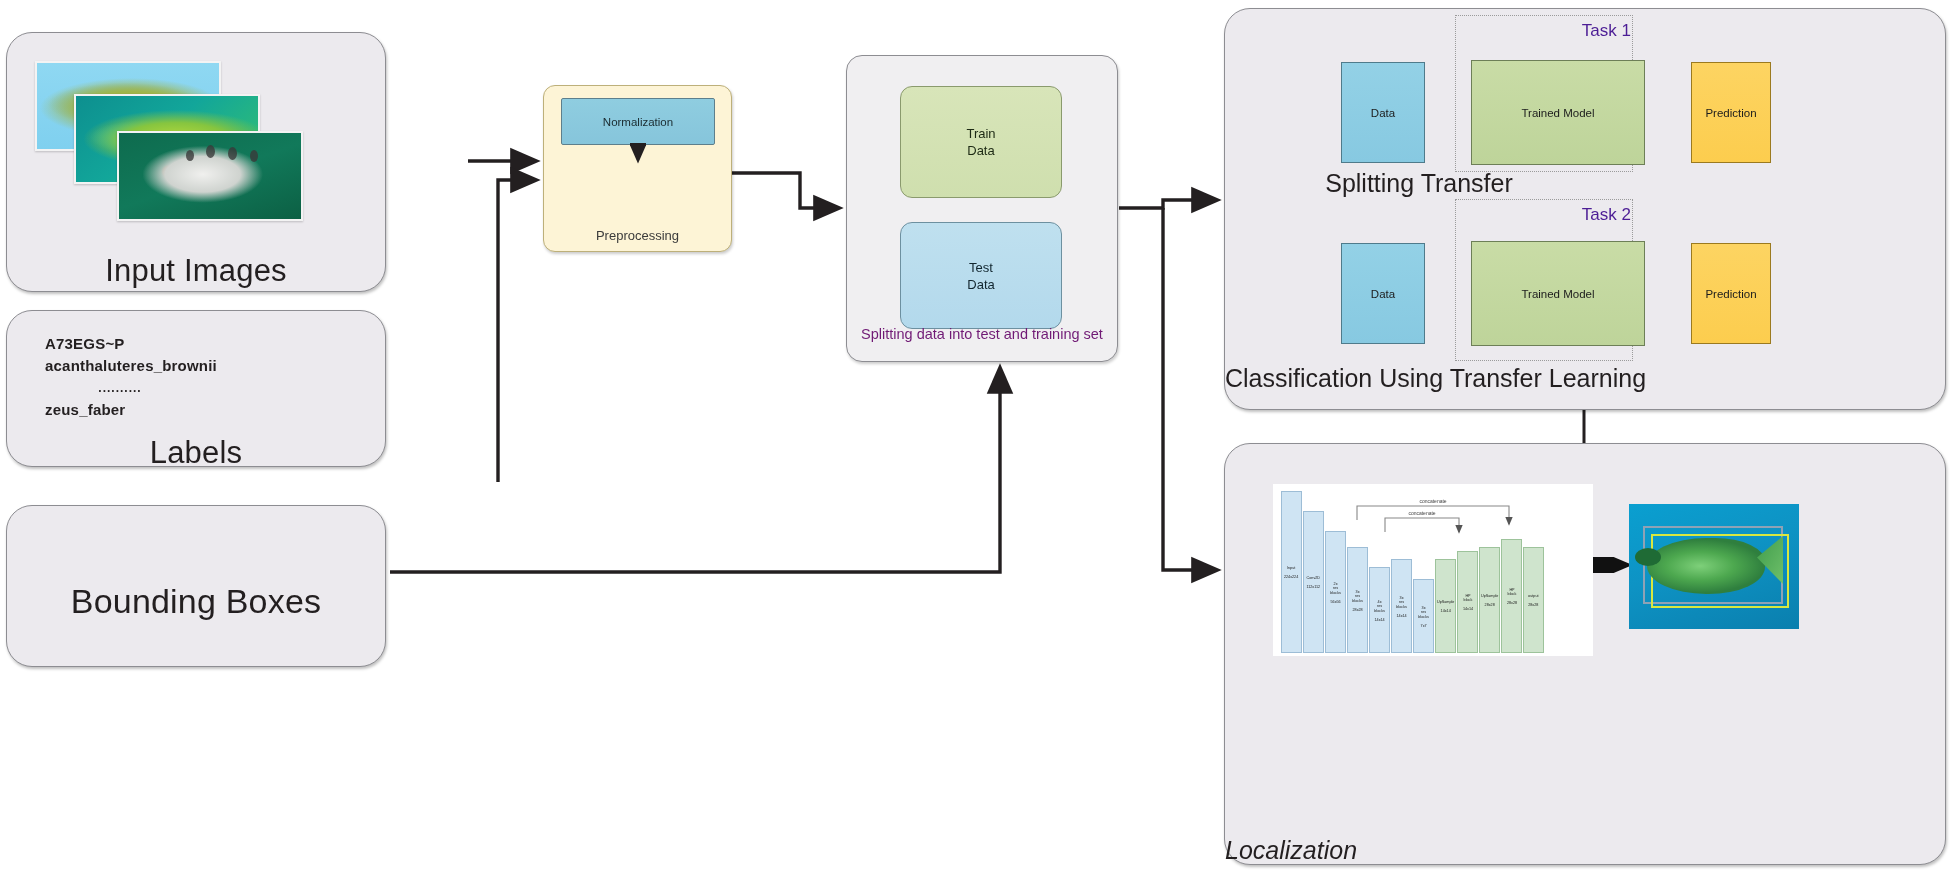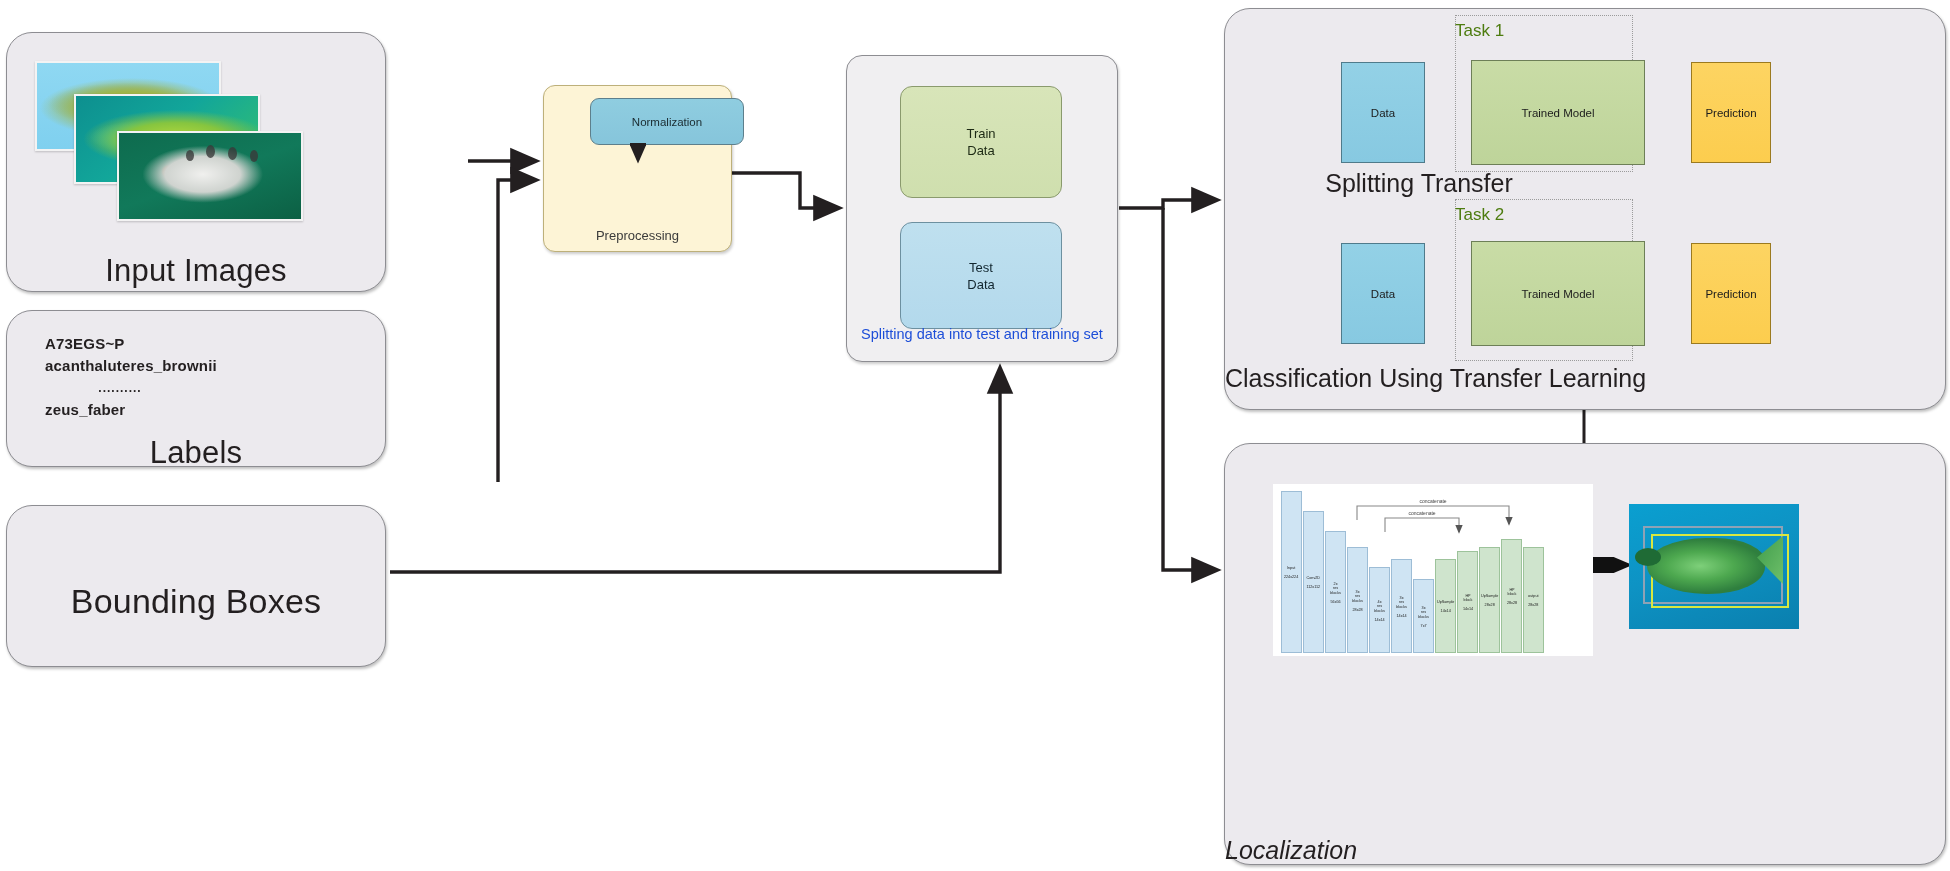--- a/index.html
+++ b/index.html
@@ -45,52 +45,52 @@
 
   
   #bounding-boxes{left:6px;top:505px;width:378px;height:160px;}
 
   .big-label{font-size:31px;font-weight:400;margin-top:24px;}
 
   
   #preprocessing{position:absolute;left:543px;top:85px;width:187px;height:165px;
     background:#fdf4d6;border:1.4px solid #bdb07a;border-radius:12px;
     box-shadow:1px 2px 3px rgba(0,0,0,.2);}
-  .inner-box{position:absolute;border-radius:9px;display:flex;align-items:center;
-    justify-content:center;text-align:center;font-size:11.5px;color:#1a2b30;line-height:14px;margin-left:29px;}
+  .inner-box{position:absolute;border-radius:2px;display:flex;align-items:center;
+    justify-content:center;text-align:center;font-size:11.5px;color:#1a2b30;line-height:14px;}
   #normalization{left:17px;top:12px;width:152px;height:45px;
     background:linear-gradient(#8fcde0,#86c5db);border:1.4px solid #5d7f8c;}
   #onehot{left:17px;top:78px;width:152px;height:47px;
     background:linear-gradient(#c2d99a,#b9d392);border:1.4px solid #7d8f62;}
   #preproc-caption{position:absolute;width:100%;top:131px;text-align:center;font-size:13px;color:#3b3b3b;margin-top:11px;}
 
   
   #splitting{position:absolute;left:846px;top:55px;width:270px;height:305px;
     background:#f0eff1;border:1.4px solid #8d8d92;border-radius:16px;
     box-shadow:1px 2px 3px rgba(0,0,0,.2);}
   #train-data{position:absolute;left:53px;top:30px;width:160px;height:110px;border-radius:12px;
     background:linear-gradient(#d8e5b9,#cfdfae);border:1.4px solid #8a9a6d;
     display:flex;align-items:center;justify-content:center;text-align:center;
     font-size:13px;color:#1d2a14;line-height:17px;}
   #test-data{position:absolute;left:53px;top:166px;width:160px;height:105px;border-radius:12px;
     background:linear-gradient(#bfe0ef,#b3d9ec);border:1.4px solid #6d90a0;
     display:flex;align-items:center;justify-content:center;text-align:center;
     font-size:13px;color:#12262f;line-height:17px;}
   #split-caption{position:absolute;width:100%;top:268px;text-align:center;
-    font-size:14.5px;color:#1d4ed8;line-height:21px;font-weight:400;}
+    font-size:14.5px;color:#701a75;line-height:21px;font-weight:400;}
 
   
   #classification{left:1224px;top:8px;width:720px;height:400px;}
   .task-dotted{position:absolute;border:1.4px dotted #9b9b9b;background:transparent;}
   .tile{position:absolute;display:flex;align-items:center;justify-content:center;
         font-size:11.5px;color:#1c1c1c;text-align:center;}
   .tile-data{background:linear-gradient(#93d1e6,#87c9e1);border:1.4px solid #4f7b8b;}
   .tile-model{background:linear-gradient(#c9dca6,#bed49a);border:1.4px solid #6d7f57;}
   .tile-pred{background:linear-gradient(#fdd462,#fccd4e);border:1.4px solid #9b7a1f;}
-  .task-label{position:absolute;text-align:left;font-size:17px;color:#4d7c0f;font-weight:400;}
+  .task-label{position:absolute;text-align:right;font-size:17px;color:#4c1d95;font-weight:400;}
   #kt-label{position:absolute;left:54px;top:160px;width:280px;text-align:center;font-size:25px;}
   #cls-caption{position:absolute;width:100%;top:355px;text-align:left;font-size:25px;}
 
   
   #localization{left:1224px;top:443px;width:720px;height:420px;}
   #loc-caption{position:absolute;width:100%;top:392px;text-align:left;font-size:25px;font-style:italic;}
   #net-canvas{position:absolute;left:48px;top:40px;width:320px;height:172px;background:#ffffff;}
   .bar{position:absolute;bottom:3px;display:flex;align-items:center;justify-content:center;}
   .bar span{display:block;transform:scale(.34);transform-origin:center center;
     white-space:nowrap;text-align:center;font-size:11px;color:#1a1a1a;line-height:13px;}

